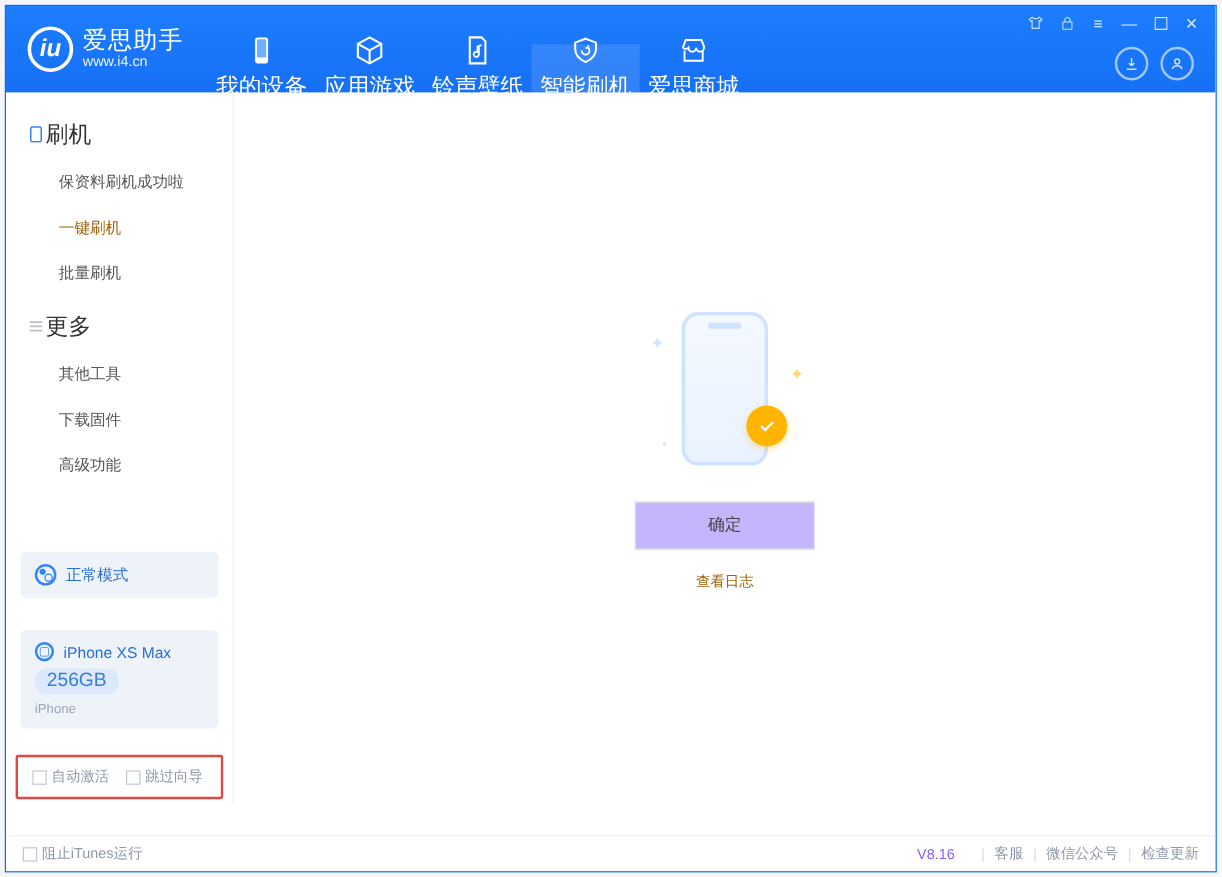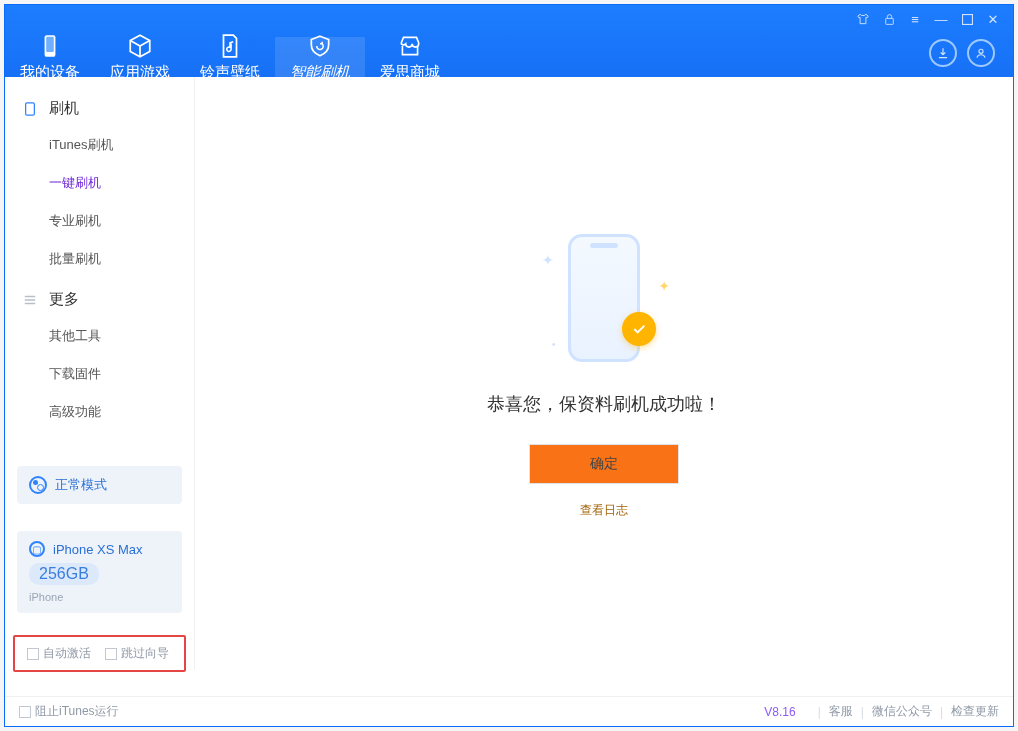--- a/index.html
+++ b/index.html
@@ -7,39 +7,39 @@
 .window { width: 1010px; height: 723px; background: #fff; border: 1px solid #0a6bff; display: flex; flex-direction: column; overflow: hidden; }
 
 
 .titlebar { height: 72px; background: linear-gradient(to bottom,#1d7dff,#1670f5); display: flex; align-items: stretch; color: #fff; position: relative; }
 .logo-block { display: flex; align-items: center; padding: 0 20px 0 18px; }
 .logo-circle { width: 38px; height: 38px; border-radius: 50%; border: 3px solid #fff; display: flex; align-items: center; justify-content: center; font-weight: bold; font-size: 20px; margin-right: 8px; font-style: italic; }
 .logo-text { line-height: 1.1; }
 .logo-text .big { font-size: 20px; font-weight: 500; letter-spacing: 1px; }
 .logo-text .small { font-size: 12px; opacity: .9; }
 .tabs { display: flex; align-items: stretch; }
-.tab { width: 90px; display: flex; flex-direction: column; align-items: center; justify-content: center; gap: 4px; font-size: 15px; cursor: pointer; position: relative; margin-top: 32px; }
-.tab.active { background: rgba(255,255,255,.12); font-style: italic; }
+.tab { width: 90px; display: flex; flex-direction: column; align-items: center; justify-content: center; gap: 4px; font-size: 19px; cursor: pointer; position: relative; margin-top: 32px; }
+.tab.active { background: rgba(255,255,255,.12); }
 .tab .tab-ico { width: 28px; height: 28px; display: flex; align-items: center; justify-content: center; }
 .tab .tab-ico svg { width: 26px; height: 26px; }
 .top-right { position: absolute; right: 8px; top: 0; height: 100%; display: flex; flex-direction: column; justify-content: space-between; align-items: flex-end; padding: 6px 4px; }
 .win-ctrls { display: flex; gap: 10px; align-items: center; color: #cfe3ff; }
 .win-ctrls span { width: 16px; height: 16px; display: inline-flex; align-items: center; justify-content: center; cursor: pointer; font-size: 13px; }
 .user-ctrls { display: flex; gap: 10px; align-items: center; padding-right: 6px; padding-bottom: 4px; }
 .circ-btn { width: 28px; height: 28px; border: 2px solid #9ec9ff; border-radius: 50%; display: flex; align-items: center; justify-content: center; cursor: pointer; }
 .circ-btn svg { width: 14px; height: 14px; stroke: #cfe3ff; fill: none; }
 
 
 .body { flex: 1; display: flex; min-height: 0; }
 .sidebar { width: 190px; background: #fff; border-right: 1px solid #eef0f3; display: flex; flex-direction: column; padding-top: 10px; }
-.side-group-title { display: flex; align-items: center; gap: 12px; padding: 12px 18px 8px; font-size: 15px; color: #333; text-align: center; }
+.side-group-title { display: flex; align-items: center; gap: 1px; padding: 12px 18px 8px; font-size: 19px; color: #333; text-align: center; }
 .side-group-title .gi { width: 14px; height: 14px; display: inline-flex; color: #2f83ff; }
 .side-group-title.more .gi { color: #b8bfc9; }
 .side-item { padding: 10px 0 10px 44px; font-size: 13px; color: #555; cursor: pointer; }
-.side-item.active { color: #6d28d9; }
+.side-item.active { color: #a16207; }
 .side-spacer { flex: 1; }
 .device-panel { padding: 8px 12px; }
 .dev-card { background: #eef3fa; border-radius: 4px; padding: 10px 12px; margin-bottom: 10px; font-size: 13px; color: #2a6fd4; display: flex; align-items: center; gap: 8px; margin-top: 27px; }
 .dev-card.info { flex-direction: column; align-items: flex-start; gap: 6px; min-height: 78px; }
 .dev-card .dev-ico { width: 16px; height: 16px; border: 2px solid #2f83ff; border-radius: 50%; display:inline-flex;align-items:center;justify-content:center; font-size:10px; color:#2f83ff; flex-shrink:0;}
 .dev-name-row{display:flex;align-items:center;gap:8px;color:#2a6fd4;font-weight:500;}
 .cap-badge{display:inline-block;background:#dbe9fb;border-radius:10px;padding:2px 10px;font-size:16px;color:#3a7de0;}
 .dev-sub{font-size:11px;color:#9aa6b5;}
 .mode-ico{width:18px;height:18px;border:2px solid #2f83ff;border-radius:50%;position:relative;flex-shrink:0;}
 .mode-ico::before,.mode-ico::after{content:"";position:absolute;width:5px;height:5px;border-radius:50%;}
@@ -55,36 +55,43 @@
 .illus { width: 160px; height: 140px; margin-bottom: 24px; display:flex; align-items:center; justify-content:center; position:relative;}
 .phone { width: 72px; height: 128px; border: 3px solid #cfe2ff; border-radius: 14px; background: linear-gradient(180deg,#f4f9ff,#e9f2ff); position: relative; }
 .phone::before{content:"";position:absolute;top:6px;left:50%;transform:translateX(-50%);width:28px;height:5px;border-radius:3px;background:#cfe2ff;}
 .check-badge{position:absolute;right:28px;bottom:22px;width:34px;height:34px;background:#ffb400;border-radius:50%;display:flex;align-items:center;justify-content:center;box-shadow:0 2px 6px rgba(255,180,0,.4);}
 .check-badge svg{width:16px;height:16px;stroke:#fff;stroke-width:3;fill:none;}
 .spark{position:absolute;color:#cfe2ff;font-size:14px;}
 .spark.s1{left:18px;top:24px;}
 .spark.s2{right:14px;top:50px;color:#ffd76a;}
 .spark.s3{left:28px;bottom:18px;font-size:10px;}
 .msg { font-size: 18px; color: #333; margin-bottom: 28px; }
-.ok-btn { width: 150px; height: 40px; border: 1px solid #dfe3e9; background:#f97316; font-size: 14px; color:#444; cursor:pointer; margin-bottom: 18px; }
+.ok-btn { width: 150px; height: 40px; border: 1px solid #dfe3e9; background:#c4b5fd; font-size: 14px; color:#444; cursor:pointer; margin-bottom: 18px; }
 .log-link { font-size: 12px; color: #a16207; cursor: pointer; }
 
 
 .statusbar { height: 30px; border-top: 1px solid #eef0f3; display: flex; align-items: center; padding: 0 14px; font-size: 12px; color: #8f99a6; margin-top: 26px; }
 .statusbar .chk { margin-right: auto; }
 .statusbar .ver { color:#8b5cf6; margin-right: 14px; }
 .sb-sep{color:#d8dde4;margin:0 8px;}
 .sb-link{cursor:pointer;text-align:right;}
 </style>
 </head>
 <body>
 
 <div class="window">
 
   <div class="titlebar">
+    <div class="logo-block">
+      <div class="logo-circle">iu</div>
+      <div class="logo-text">
+        <div class="big">爱思助手</div>
+        <div class="small">www.i4.cn</div>
+      </div>
+    </div>
     <div class="tabs">
       <div class="tab">
         <span class="tab-ico">
             <svg viewBox="0 0 24 24">
               <rect x="7" y="2" width="10" height="20" rx="2" fill="#fff"></rect>
               <rect x="8.5" y="3.5" width="7" height="14" rx="1" fill="#6fb0ff"></rect>
             </svg>
           </span>
         <span>我的设备</span>
       </div>
@@ -167,23 +174,22 @@
   <div class="body">
     <div class="sidebar">
       <div class="side-group-title">
         <span class="gi">
             <svg viewBox="0 0 16 16" width="14" height="14">
               <rect x="3" y="1" width="10" height="14" rx="1.5" fill="none" stroke="currentColor" stroke-width="1.4"></rect>
             </svg>
           </span>
         <span>刷机</span>
       </div>
-      <div class="side-item">iTunes刷机</div>
+      <div class="side-item">保资料刷机成功啦</div>
       <div class="side-item active">一键刷机</div>
-      <div class="side-item">专业刷机</div>
       <div class="side-item">批量刷机</div>
 
       <div class="side-group-title more">
         <span class="gi">
             <svg viewBox="0 0 16 16" width="14" height="14">
               <path d="M2 4h12M2 8h12M2 12h12" stroke="currentColor" stroke-width="1.6"></path>
             </svg>
           </span>
         <span>更多</span>
       </div>
@@ -225,21 +231,20 @@
         <span class="spark s1">✦</span>
         <span class="spark s2">✦</span>
         <span class="spark s3">•</span>
         <div class="phone"></div>
         <div class="check-badge">
             <svg viewBox="0 0 24 24">
               <path d="M5 12l5 5L20 7"></path>
             </svg>
           </div>
       </div>
-      <div class="msg">恭喜您，保资料刷机成功啦！</div>
       <button class="ok-btn">确定</button>
       <span class="log-link">查看日志</span>
     </div>
   </div>
 
   <div class="statusbar">
     <label class="chk">
       <span class="box"></span>
       <span>阻止iTunes运行</span>
     </label>

